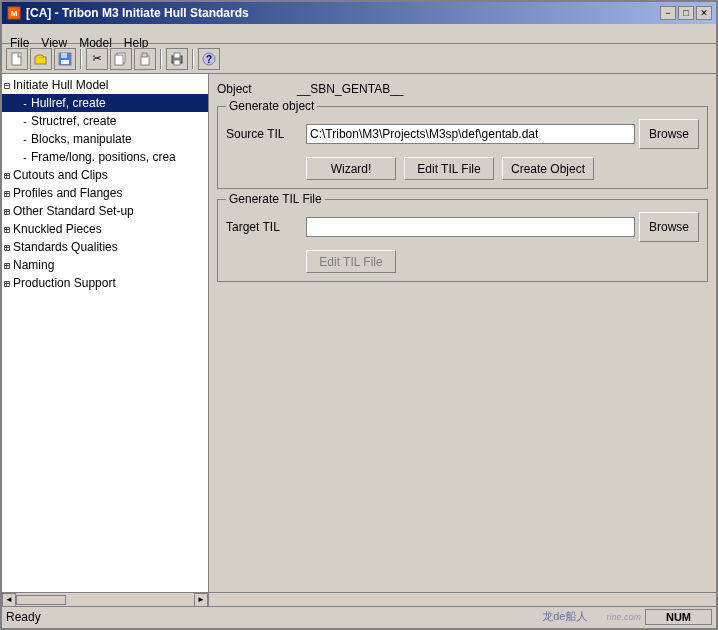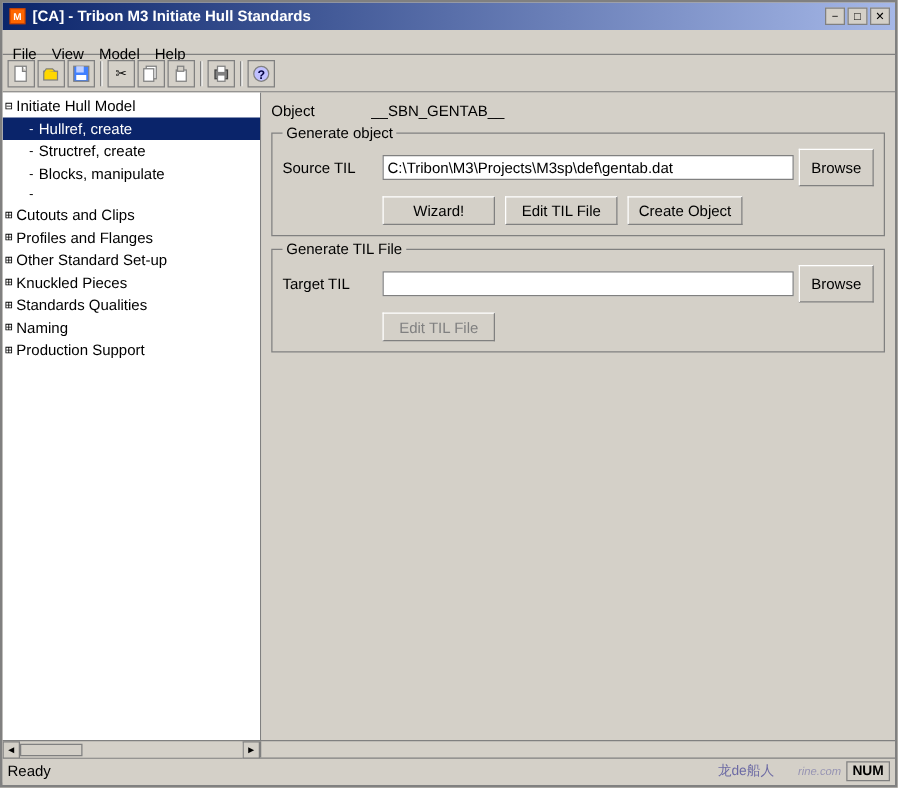--- a/index.html
+++ b/index.html
@@ -242,21 +242,21 @@
       border: 1px solid #808080;
       display: flex;
       align-items: center;
       justify-content: center;
       font-size: 8px;
       cursor: pointer;
     }
     .num-badge {
       background: #d4d0c8;
       border: 1px solid #808080;
-      padding: 1px 4px;
+      padding: 1px 20px;
       font-size: 11px;
       font-weight: bold;
     }
   </style>
 </head>
 <body>
 
 <div class="title-bar">
   <div class="title-bar-icon">
     <svg width="14" height="14" viewBox="0 0 14 14">
@@ -344,20 +344,21 @@
     <div class="tree-item tree-child">
       <span class="expand-icon">-</span>
       <span>Structref, create</span>
     </div>
     <div class="tree-item tree-child">
       <span class="expand-icon">-</span>
       <span>Blocks, manipulate</span>
     </div>
     <div class="tree-item tree-child">
       <span class="expand-icon">-</span>
+      <span>Frame/long. positions, crea</span>
     </div>
     <div class="tree-item tree-root">
       <span class="expand-icon">⊞</span>
       <span>Cutouts and Clips</span>
     </div>
     <div class="tree-item tree-root">
       <span class="expand-icon">⊞</span>
       <span>Profiles and Flanges</span>
     </div>
     <div class="tree-item tree-root">

